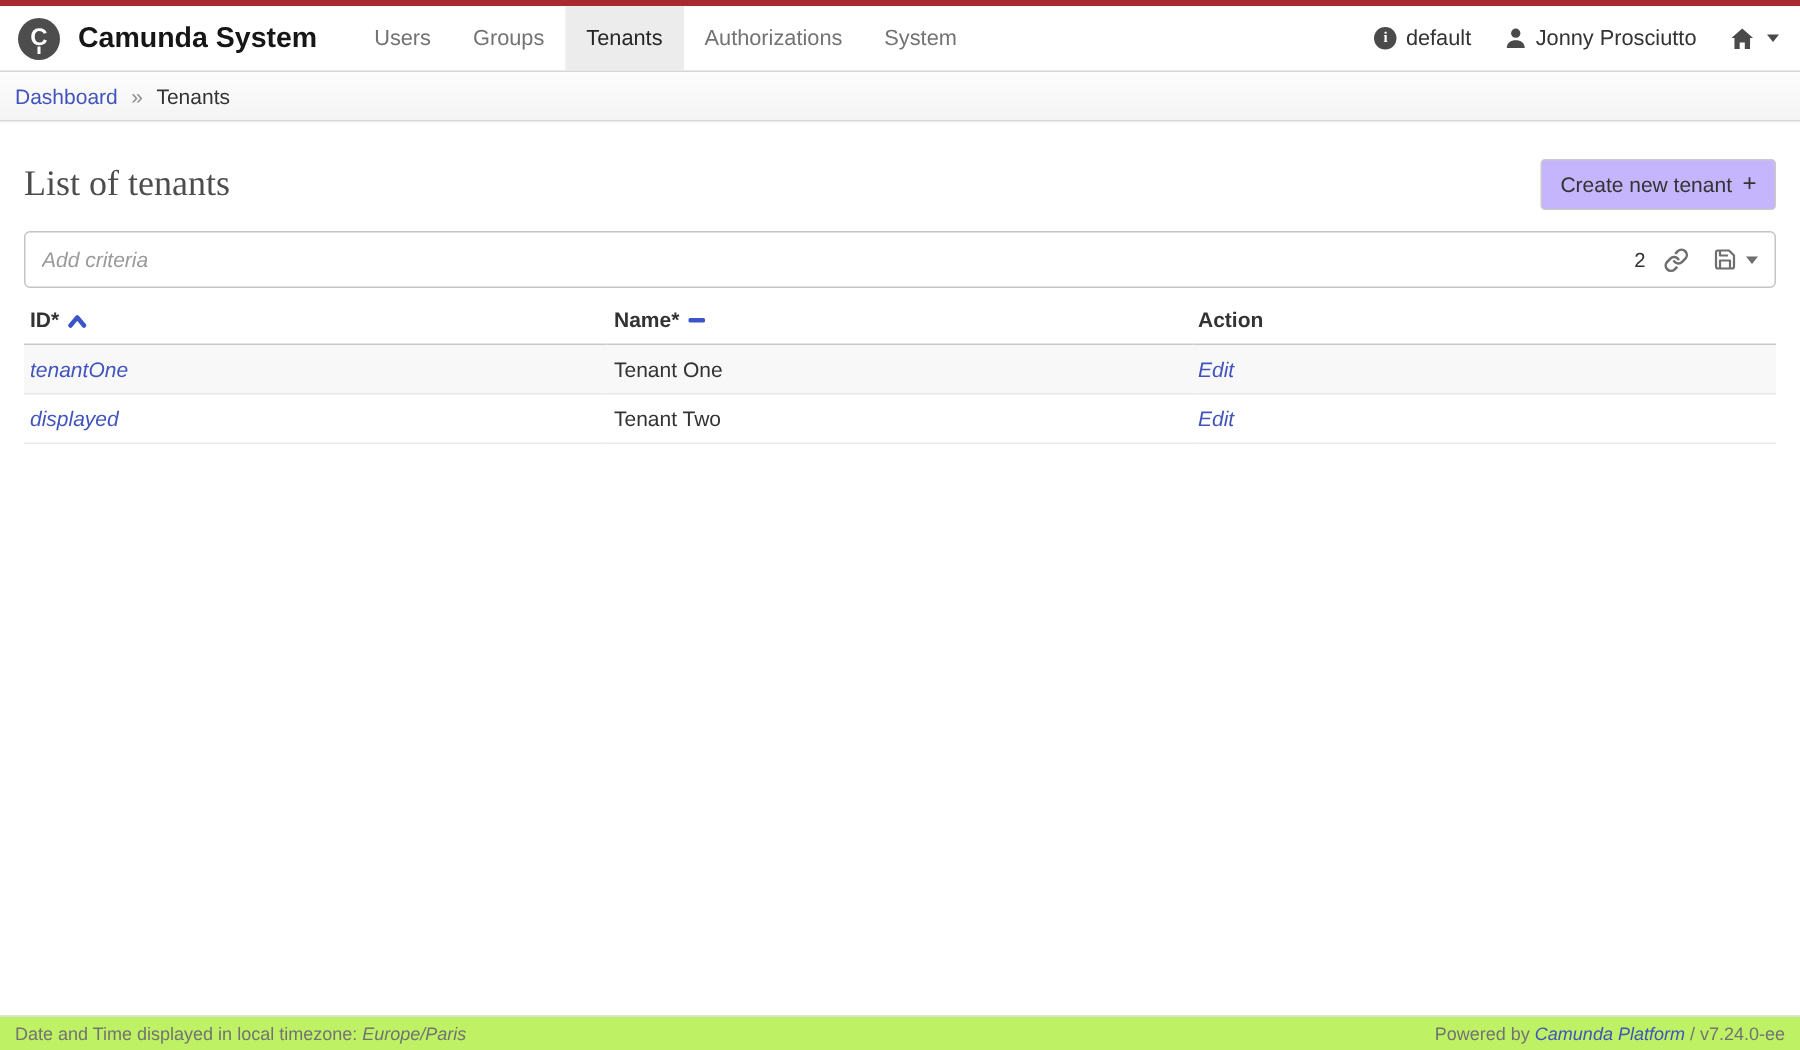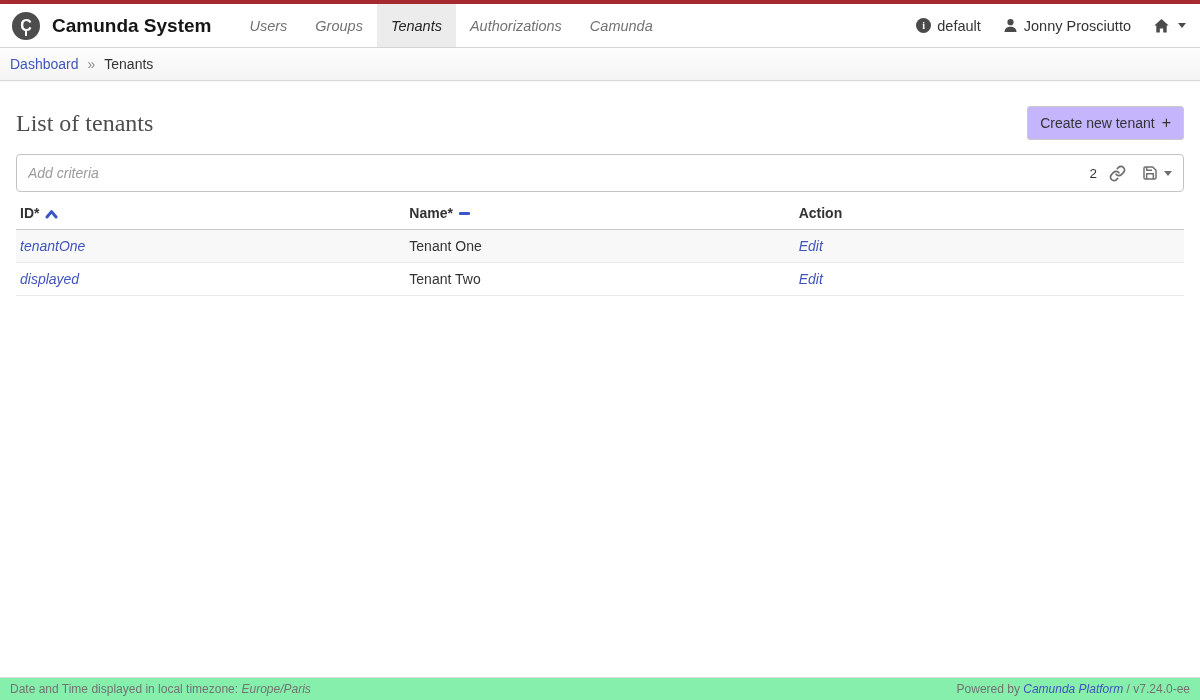--- a/index.html
+++ b/index.html
@@ -39,21 +39,21 @@
   .logo-circle::after {
     content: ""; position: absolute; bottom: 4px; left: 13px;
     width: 2px; height: 5px; background: #fff;
   }
   .brand {
     font-size: 19px; font-weight: 700; color: #161616;
     display: flex; align-items: center;
     margin: 0 24px 0 12px;
     white-space: nowrap;
   }
-  .main-nav { display: flex; align-items: stretch; font-style: italic; }
+  .main-nav { display: flex; align-items: stretch; }
   .nav-item {
     display: flex; align-items: center;
     padding: 0 14px;
     font-size: 14.5px; color: #737373;
     text-decoration: none; cursor: pointer;
     white-space: nowrap;
   }
   .nav-item.active { background: #ececec; color: #262626; }
 
   .navbar-right { display: flex; align-items: center; gap: 22px; }
@@ -151,21 +151,21 @@
   .sort-none {
     display: inline-block; width: 11px; height: 3px;
     background: #3b55c9; border-radius: 1px;
     margin-left: 6px; vertical-align: 3px;
   }
 
   
   footer {
     position: absolute; bottom: 0; left: 0; right: 0;
     height: 23px;
-    background: #86efac;
+    background: #bef264;
     border-top: 1px solid #dcdcdc;
     display: flex; justify-content: space-between; align-items: center;
     padding: 0 10px;
     font-size: 12px; color: #737373;
   }
   footer a { color: #4154bd; text-decoration: none; cursor: pointer; font-style: italic; }
   .tz { font-style: italic; }
   .footer-right span, .footer-left span { white-space: pre; }
 </style>
 </head>
@@ -175,21 +175,21 @@
 
 <header class="navbar">
   <div class="navbar-left">
     <div class="logo-circle">C</div>
     <div class="brand">Camunda System</div>
     <nav class="main-nav">
       <a class="nav-item">Users</a>
       <a class="nav-item">Groups</a>
       <a class="nav-item active">Tenants</a>
       <a class="nav-item">Authorizations</a>
-      <a class="nav-item">Camunda</a>
+      <a class="nav-item">System</a>
     </nav>
   </div>
   <div class="navbar-right">
     <span class="nav-right-item">
       <span class="info-badge">i</span>
       <span>default</span>
     </span>
     <span class="nav-right-item">
       <svg width="15" height="15" viewBox="0 0 16 16">
         <circle cx="8" cy="4.4" r="3.3" fill="#4a4a4a"></circle>

